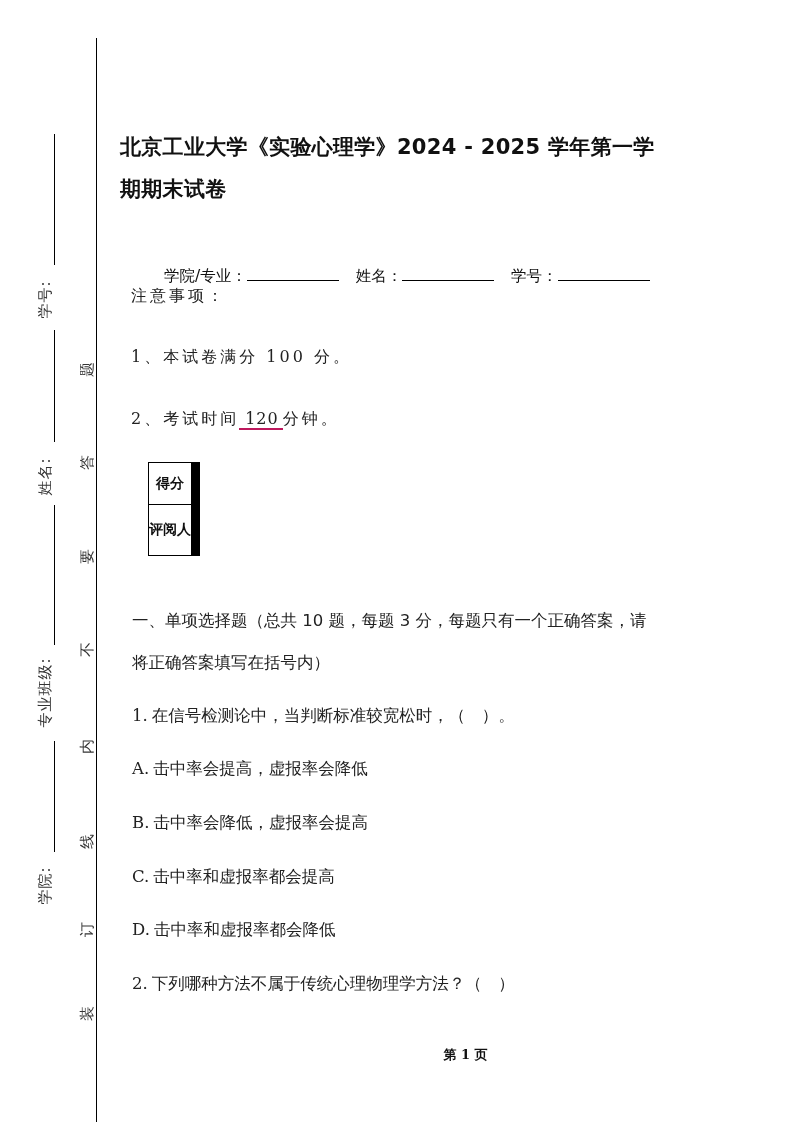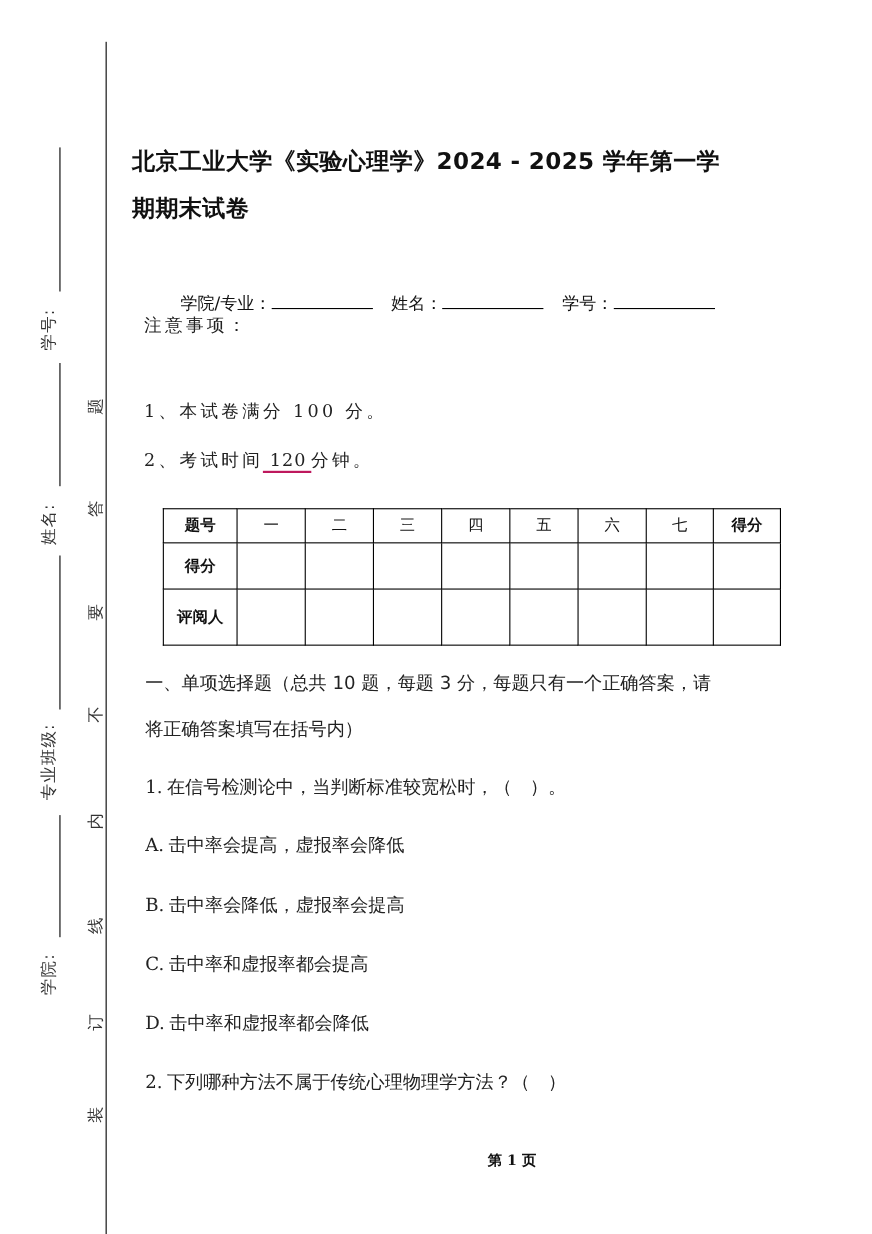--- a/index.html
+++ b/index.html
@@ -61,38 +61,27 @@
 <div class="title" style="top:133px;">北京工业大学《实验心理学》2024 - 2025 学年第一学</div>
 <div class="title" style="top:175px;">期期末试卷</div>
 
 <div class="info-row">
   <span>学院/专业：</span><span class="blank"></span>
   <span>姓名：</span><span class="blank"></span>
   <span>学号：</span><span class="blank"></span>
 </div>
 
 <div class="note" style="top:286px;">注意事项：</div>
-<div class="note" style="top:347px;margin-top:17px;">1、本试卷满分 100 分。</div>
+<div class="note" style="top:347px;">1、本试卷满分 100 分。</div>
 <div class="note" style="top:409px;">
   <span>2、考试时间</span><span class="u">120</span><span>分钟。</span>
 </div>
 
 <table class="score">
   <tbody>
-      <tr class="h">
-    <td class="b" style="width:66px;">题号</td>
-    <td style="width:61px;">一</td>
-    <td style="width:61px;">二</td>
-    <td style="width:61px;">三</td>
-    <td style="width:61px;">四</td>
-    <td style="width:61px;">五</td>
-    <td style="width:61px;">六</td>
-    <td style="width:60px;">七</td>
-    <td class="b" style="width:60px;">得分</td>
-  </tr>
   <tr class="r1">
     <td class="b">得分</td>
     <td></td>
     <td></td>
     <td></td>
     <td></td>
     <td></td>
     <td></td>
     <td></td>
     <td></td>

